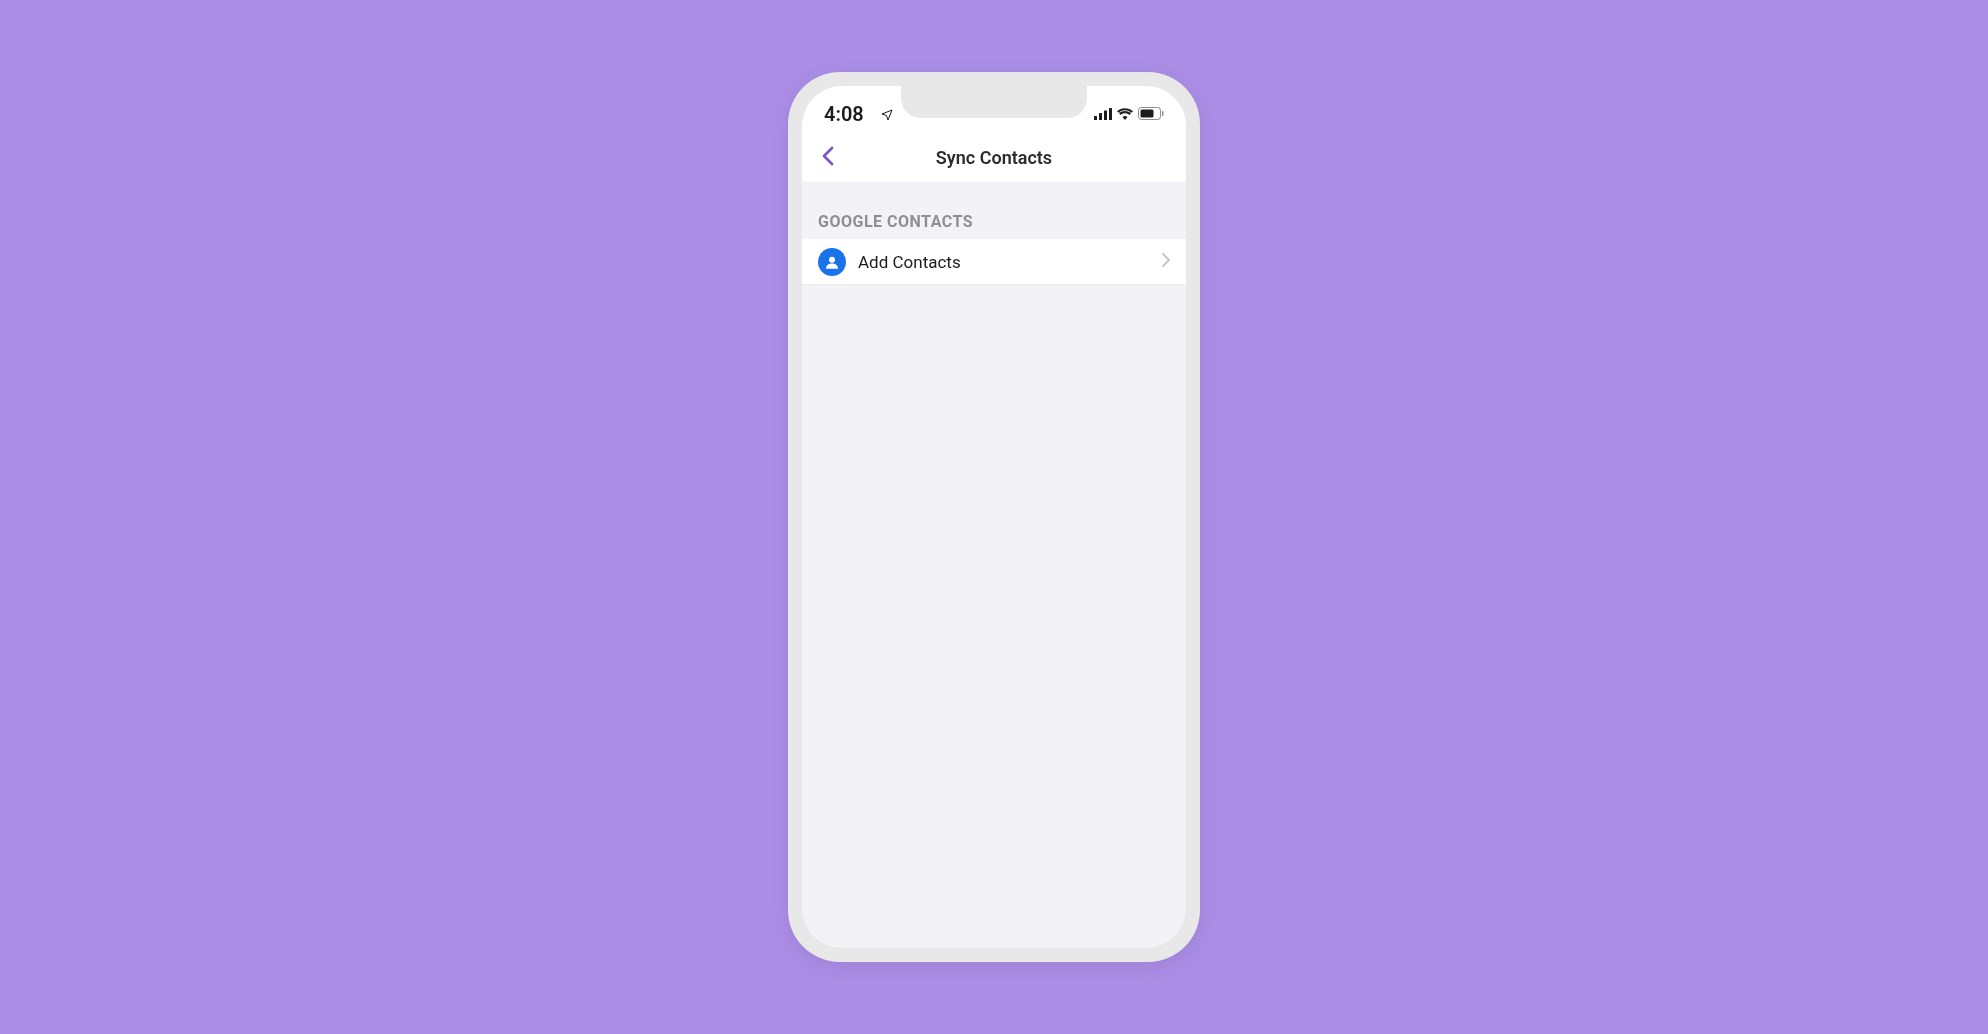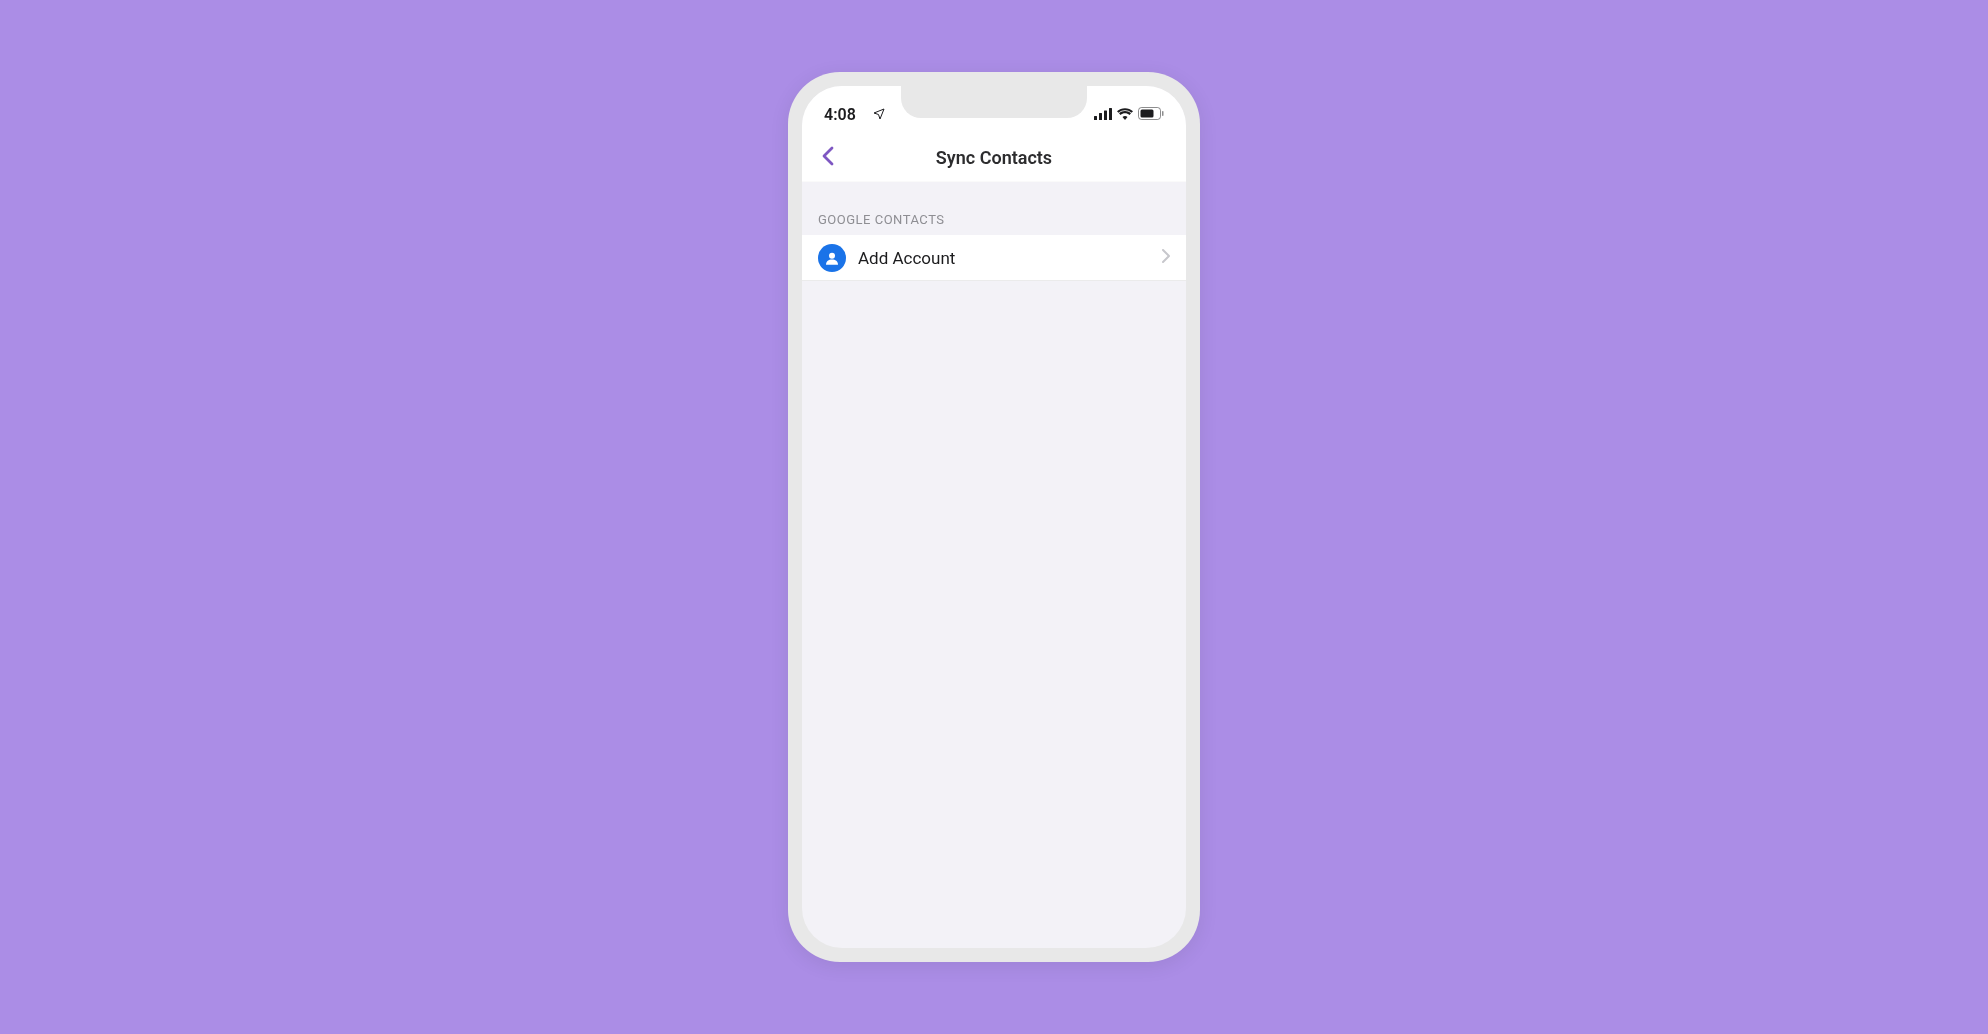--- a/index.html
+++ b/index.html
@@ -59,21 +59,21 @@
       align-items: center;
       padding: 0 22px;
       padding-top: 8px;
     }
     
     .status-left {
       display: flex;
       align-items: center;
       gap: 17px;
       font-weight: 600;
-      font-size: 16px;
+      font-size: 20px;
       color: #1c1c1e;
     }
     
     .status-right {
       display: flex;
       align-items: center;
       gap: 5px;
     }
     
     .nav-header {
@@ -99,25 +99,26 @@
       font-size: 18px;
       font-weight: 600;
       color: #2c2c2e;
     }
     
     .content {
       padding-top: 30px;
     }
     
     .section-header {
-      font-size: 13px;
+      font-size: 16px;
       color: #8e8e93;
       letter-spacing: 0.5px;
       padding: 0 16px 8px 16px;
       text-transform: uppercase;
+      font-weight: bold;
     }
     
     .list-row {
       background: #ffffff;
       height: 46px;
       display: flex;
       align-items: center;
       padding: 0 16px;
       cursor: pointer;
       position: relative;
@@ -219,21 +220,21 @@
 
       <div class="section-header">GOOGLE CONTACTS</div>
 
       <div class="list-row">
         <div class="row-icon google-icon">
           <svg width="18" height="18" viewBox="0 0 24 24">
             <circle cx="12" cy="9" r="4" fill="#ffffff"></circle>
             <path d="M4 21 C4 16.5 7.5 14 12 14 C16.5 14 20 16.5 20 21 Z" fill="#ffffff"></path>
           </svg>
         </div>
-        <div class="row-label">Add Account</div>
+        <div class="row-label">Add Contacts</div>
         <span class="chevron-right">
           <svg width="8" height="14" viewBox="0 0 8 14" fill="none">
             <path d="M1 1 L7 7 L1 13" stroke="#c7c7cc" stroke-width="2" stroke-linecap="round" stroke-linejoin="round"></path>
           </svg>
         </span>
       </div>
 
       <div class="section-gap"></div>
 
 

